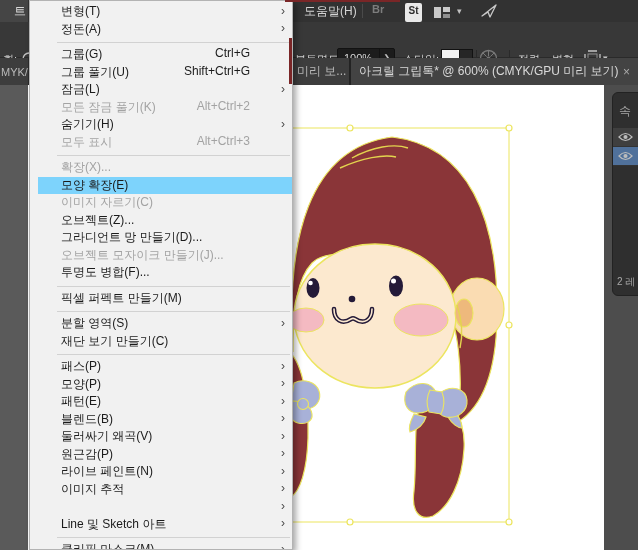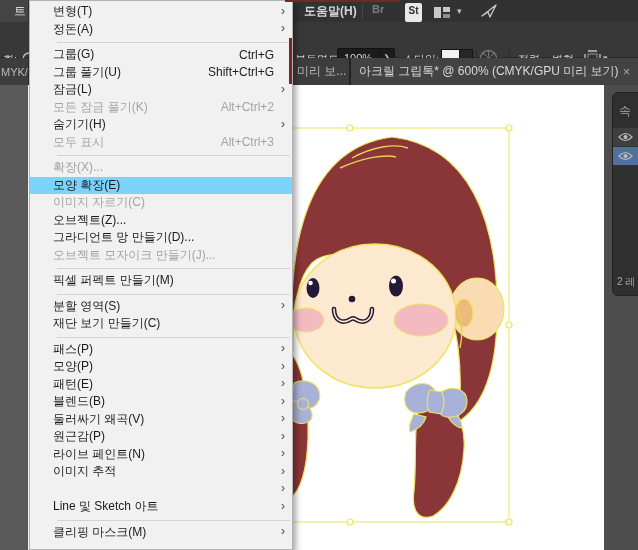--- a/index.html
+++ b/index.html
@@ -8,21 +8,21 @@
     font-family:"Liberation Sans",sans-serif;
     background:#4d4d4d;
     -webkit-font-smoothing:antialiased;
   }
   .abs{position:absolute;}
 
   
   #menubar{left:0;top:0;width:638px;height:22px;background:#323232;z-index:3;}
   #menubar .menu-frag{left:0;top:0;width:28px;height:22px;background:#454545;color:#d9d9d9;
     font-size:12px;line-height:22px;text-align:right;padding-right:2px;box-sizing:border-box;}
-  #help-menu{left:298px;top:0;height:22px;color:#d4d4d4;font-size:12px;line-height:22px;padding:0 6px;font-weight:bold;}
+  #help-menu{left:298px;top:0;height:22px;color:#d4d4d4;font-size:12px;line-height:22px;padding:0 6px;}
   .mb-sep{top:4px;width:1px;height:14px;background:#4a4a4a;}
   #br-badge{left:372px;top:1px;color:#7d7d7d;font-weight:bold;font-size:11px;line-height:16px;}
   #st-badge{left:405px;top:3px;width:17px;height:19px;background:#e9e9e9;border-radius:2px;
     color:#2d2d2d;font-weight:bold;font-size:10px;line-height:15px;text-align:center;}
   #ws-icon{left:433px;top:5px;}
   #ws-chevron,#style-chevron-glyph{color:#c2c2c2;font-size:9px;}
   #ws-chevron{left:457px;top:6px;}
   #share-icon{left:481px;top:3px;}
 
   
@@ -67,22 +67,22 @@
     border:1px solid #222;border-radius:6px 0 0 6px;z-index:4;box-sizing:border-box;}
   #panel-header{color:#a8a8a8;font-size:12px;padding:10px 0 8px 6px;}
   .layer-row{height:18px;display:flex;align-items:center;padding-left:5px;background:#3f3f3f;border-bottom:1px solid #333;}
   .layer-row.selected{background:#50719b;}
   #panel-status{position:absolute;left:4px;bottom:6px;color:#a8a8a8;font-size:10px;white-space:nowrap;}
 
   
   #object-menu{left:29px;top:0;width:264px;height:550px;background:#f1f1f1;
     border:1px solid #b3b3b3;box-sizing:border-box;z-index:10;
     box-shadow:3px 3px 6px rgba(0,0,0,.35);padding-top:2px;overflow:hidden;}
-  .menu-item{height:17.5px;display:flex;align-items:center;font-size:12px;color:#1b1b1b;
-    padding-left:23px;padding-right:0;position:relative;box-sizing:border-box;}
+  .menu-item{height:17.5px;display:flex;align-items:flex-start;font-size:12px;color:#1b1b1b;
+    padding-left:23px;padding-right:24px;position:relative;box-sizing:border-box;margin-left:8px;}
   .menu-item .mi-label{white-space:nowrap;}
   .menu-item .mi-shortcut{margin-left:auto;padding-right:18px;white-space:nowrap;}
   .menu-item .mi-arrow{position:absolute;right:7px;top:50%;transform:translateY(-54%);font-size:12px;color:#4a4a4a;}
   .menu-item.disabled{color:#a3a3a3;}
   .menu-item.highlighted{background:#7dd3fc;}
   .menu-sep{height:8px;position:relative;}
   .menu-sep::after{content:"";position:absolute;left:27px;right:2px;top:50%;height:1px;background:#d2d2d2;}
 
   
   #red-strip-top{left:285px;top:0;width:115px;height:2px;background:#7a2627;z-index:12;}
@@ -288,20 +288,23 @@
     </div>
     <div class="menu-item">
       <span class="mi-label">오브젝트(Z)...</span>
     </div>
     <div class="menu-item">
       <span class="mi-label">그라디언트 망 만들기(D)...</span>
     </div>
     <div class="menu-item disabled">
       <span class="mi-label">오브젝트 모자이크 만들기(J)...</span>
     </div>
+    <div class="menu-item">
+      <span class="mi-label">투명도 병합(F)...</span>
+    </div>
     <div class="menu-sep"></div>
     <div class="menu-item">
       <span class="mi-label">픽셀 퍼펙트 만들기(M)</span>
     </div>
     <div class="menu-sep"></div>
     <div class="menu-item">
       <span class="mi-label">분할 영역(S)</span>
       <span class="mi-arrow">›</span>
     </div>
     <div class="menu-item">

